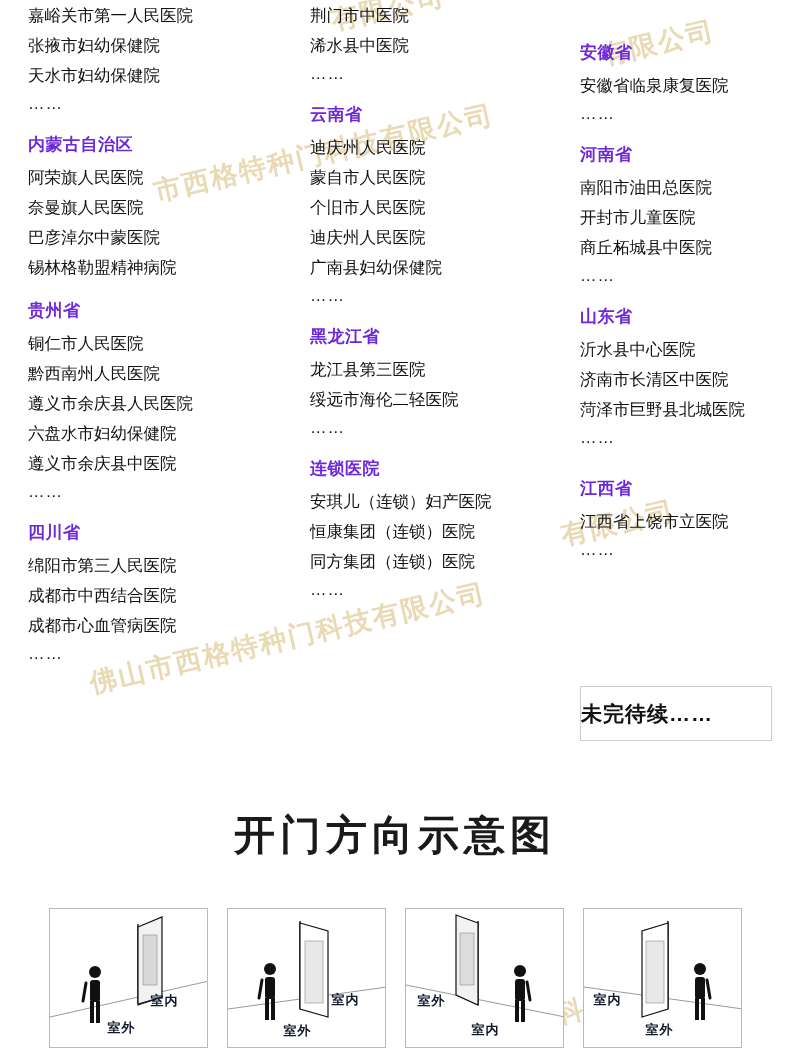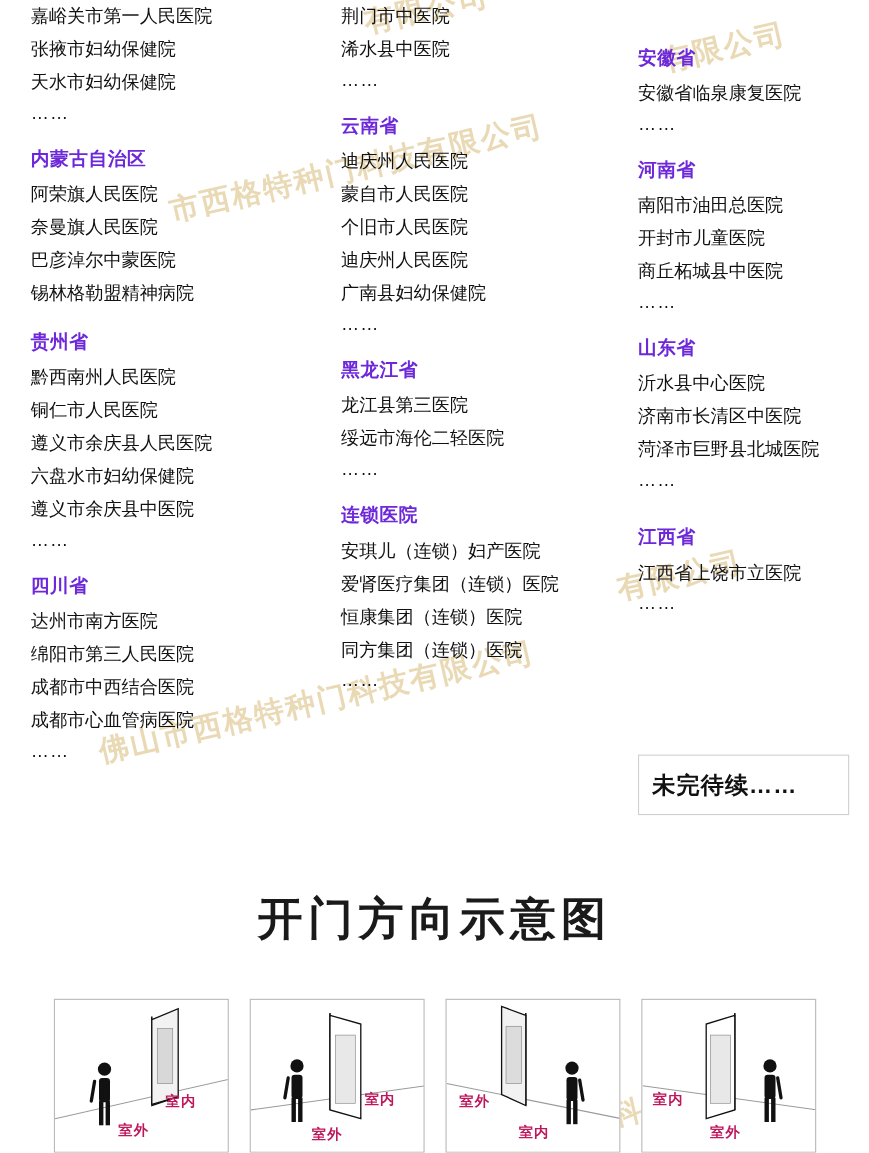--- a/index.html
+++ b/index.html
@@ -82,21 +82,20 @@
   
   .continued-box {
     position: absolute;
     left: 580px;
     top: 686px;
     width: 192px;
     height: 55px;
     border: 1px solid #cfcfcf;
     display: flex;
     align-items: center;
-    padding-left: 12px;
     background: rgba(255,255,255,0.6);
   }
   .continued-text {
     font-size: 21px;
     font-weight: 700;
     color: #111;
     letter-spacing: 1px;
   }
 
   
@@ -132,21 +131,21 @@
     border: 1px solid #b9b9b9;
     background: #ffffff;
     position: relative;
     overflow: hidden;
   }
   .diagram-card svg { display: block; }
   .room-label {
     position: absolute;
     font-size: 13px;
     font-weight: 700;
-    color: #be185d;
+    color: #0f172a;
     letter-spacing: 1px;
     white-space: nowrap;
   }
 </style>
 </head>
 <body>
 
 <div class="watermark-layer">
   <div class="wm wm1">市西格特种门科技有限公司</div>
   <div class="wm wm2">有限公司</div>
@@ -167,30 +166,29 @@
     </div>
     <div class="group">
       <div class="province">内蒙古自治区</div>
       <div class="hospital">阿荣旗人民医院</div>
       <div class="hospital">奈曼旗人民医院</div>
       <div class="hospital">巴彦淖尔中蒙医院</div>
       <div class="hospital">锡林格勒盟精神病院</div>
     </div>
     <div class="group">
       <div class="province">贵州省</div>
+      <div class="hospital">铜仁市人民医院</div>
       <div class="hospital">黔西南州人民医院</div>
-      <div class="hospital">铜仁市人民医院</div>
       <div class="hospital">遵义市余庆县人民医院</div>
       <div class="hospital">六盘水市妇幼保健院</div>
       <div class="hospital">遵义市余庆县中医院</div>
       <div class="ellipsis">……</div>
     </div>
     <div class="group">
       <div class="province">四川省</div>
-      <div class="hospital">达州市南方医院</div>
       <div class="hospital">绵阳市第三人民医院</div>
       <div class="hospital">成都市中西结合医院</div>
       <div class="hospital">成都市心血管病医院</div>
       <div class="ellipsis">……</div>
     </div>
   </div>
 
   <div class="col col-2">
     <div class="group">
       <div class="hospital">荆门市中医院</div>
@@ -208,21 +206,20 @@
     </div>
     <div class="group">
       <div class="province">黑龙江省</div>
       <div class="hospital">龙江县第三医院</div>
       <div class="hospital">绥远市海伦二轻医院</div>
       <div class="ellipsis">……</div>
     </div>
     <div class="group">
       <div class="province">连锁医院</div>
       <div class="hospital">安琪儿（连锁）妇产医院</div>
-      <div class="hospital">爱肾医疗集团（连锁）医院</div>
       <div class="hospital">恒康集团（连锁）医院</div>
       <div class="hospital">同方集团（连锁）医院</div>
       <div class="ellipsis">……</div>
     </div>
   </div>
 
   <div class="col col-3">
     <div class="group" style="margin-top:38px;">
       <div class="province">安徽省</div>
       <div class="hospital">安徽省临泉康复医院</div>

